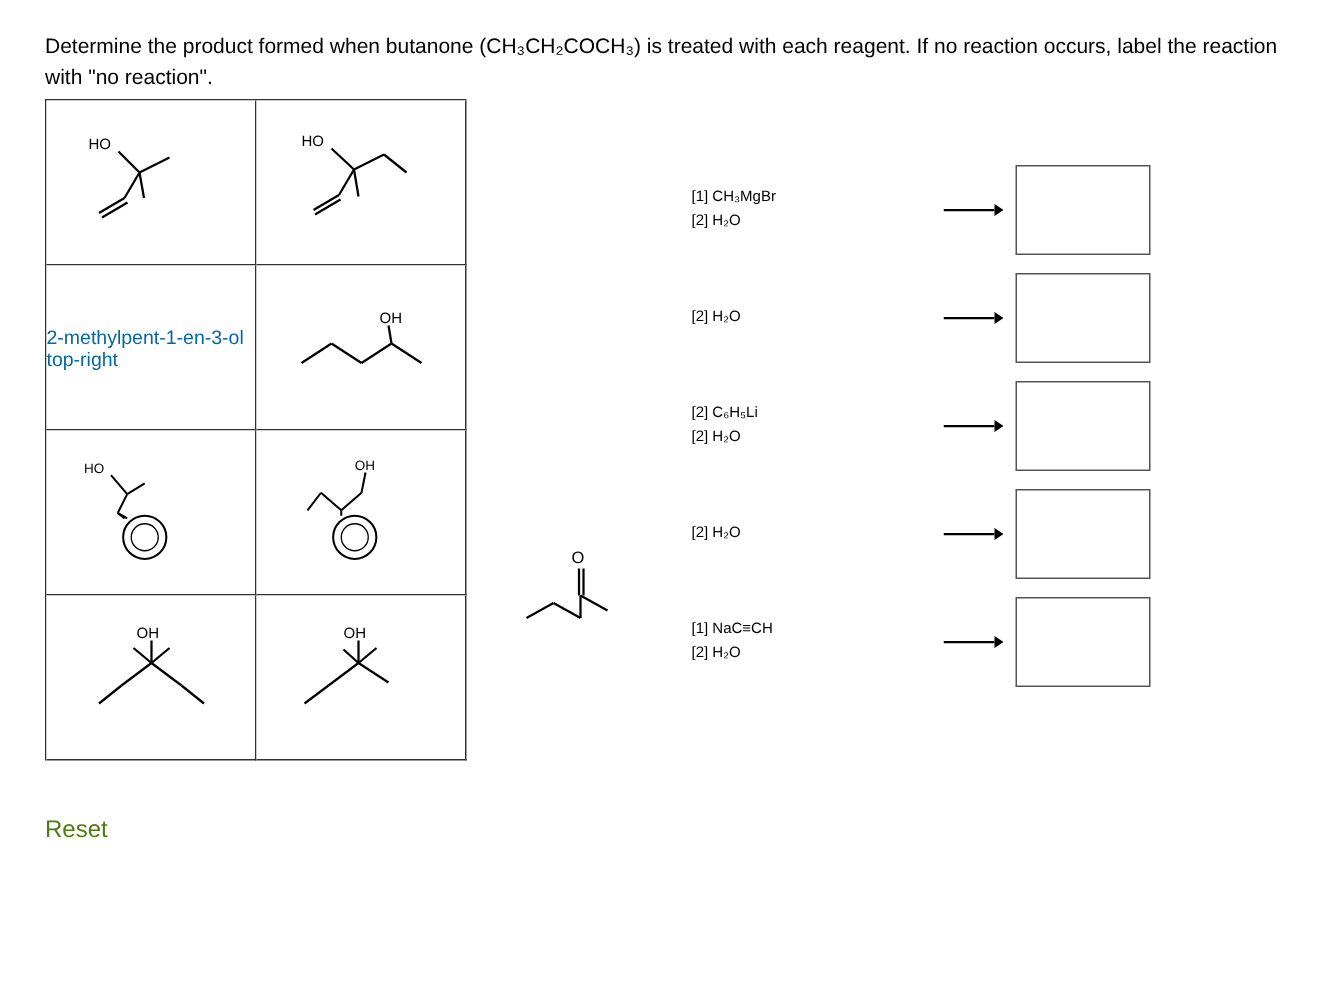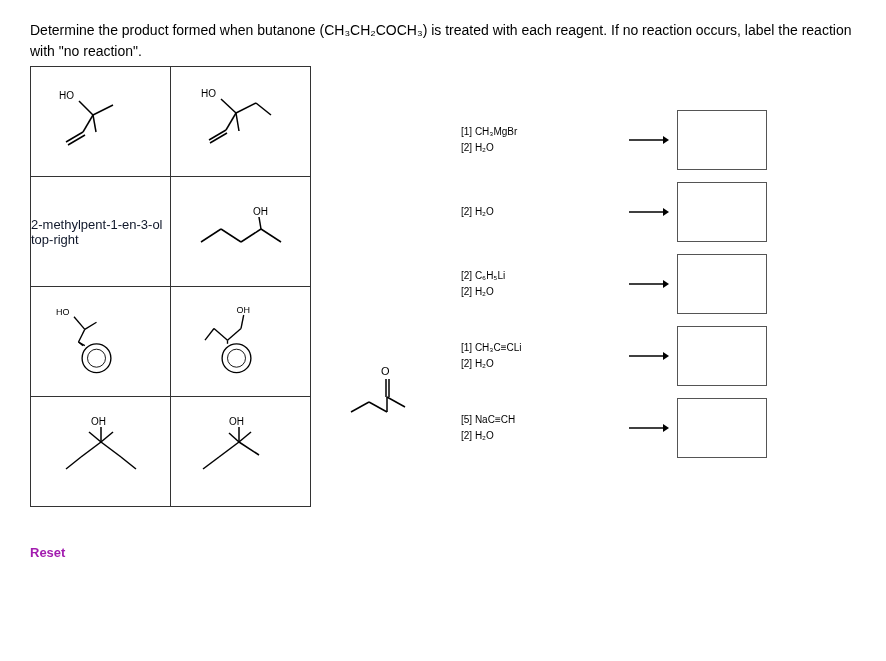--- a/index.html
+++ b/index.html
@@ -93,26 +93,26 @@
       height: 16px;
     }
     .answer-box {
       width: 90px;
       height: 60px;
       border: 1px solid #555;
       background: #fff;
     }
     .reset-btn {
       margin-top: 20px;
-      font-size: 13px;
-      font-weight: bold;
+      font-size: 16px;
+      font-weight: normal;
       background: none;
       border: none;
       cursor: pointer;
-      color: #a21caf;
+      color: #4d7c0f;
       text-decoration: none;
       padding: 0;
     }
   </style>
 </head>
 <body>
 
 <div class="question-text">Determine the product formed when butanone (CH₃CH₂COCH₃) is treated with each reagent.  If no reaction occurs, label the reaction with "no reaction".</div>
 
 <div class="main-layout">
@@ -143,21 +143,21 @@
           <line x1="55" y1="36" x2="75" y2="26" stroke="#000" stroke-width="1.5"></line>
           <line x1="75" y1="26" x2="90" y2="38" stroke="#000" stroke-width="1.5"></line>
           <line x1="55" y1="36" x2="45" y2="53" stroke="#000" stroke-width="1.5"></line>
           <line x1="45" y1="53" x2="28" y2="63" stroke="#000" stroke-width="1.5"></line>
           <line x1="46" y1="56" x2="29" y2="66" stroke="#000" stroke-width="1.5"></line>
           <line x1="55" y1="36" x2="58" y2="54" stroke="#000" stroke-width="1.5"></line>
         </svg>
       </div>
 
       <div class="mol-cell">
-        <span class="no-reaction-text" style="color:#0f172a;font-size:13px;">2-methylpent-1-en-3-ol top-right</span>
+        <span class="no-reaction-text" style="color:#0369a1;font-size:13px;">2-methylpent-1-en-3-ol top-right</span>
       </div>
       <div class="mol-cell">
         <svg viewBox="0 0 120 90">
           <text x="72" y="28" font-size="10" font-family="Arial">OH</text>
 
           <line x1="20" y1="55" x2="40" y2="42" stroke="#000" stroke-width="1.5"></line>
           <line x1="40" y1="42" x2="60" y2="55" stroke="#000" stroke-width="1.5"></line>
           <line x1="60" y1="55" x2="80" y2="42" stroke="#000" stroke-width="1.5"></line>
           <line x1="80" y1="42" x2="100" y2="55" stroke="#000" stroke-width="1.5"></line>
 
@@ -277,35 +277,34 @@
         <svg class="arrow" viewBox="0 0 40 16">
           <line x1="0" y1="8" x2="34" y2="8" stroke="#000" stroke-width="1.5"></line>
           <polygon points="34,4 40,8 34,12" fill="#000"></polygon>
         </svg>
       </div>
       <div class="answer-box"></div>
     </div>
 
     <div class="reaction-row">
       <div class="reagents">
-        <span>[1] CH₃C≡CLi</span>
-        <span>[2] H₂O</span>
-      </div>
-      <div class="arrow-container">
-        <svg class="arrow" viewBox="0 0 40 16">
-          <line x1="0" y1="8" x2="34" y2="8" stroke="#000" stroke-width="1.5"></line>
-          <polygon points="34,4 40,8 34,12" fill="#000"></polygon>
-        </svg>
-      </div>
-      <div class="answer-box"></div>
-    </div>
-
-    <div class="reaction-row">
-      <div class="reagents">
-        <span>[5] NaC≡CH</span>
+        <span>[2] H₂O</span>
+      </div>
+      <div class="arrow-container">
+        <svg class="arrow" viewBox="0 0 40 16">
+          <line x1="0" y1="8" x2="34" y2="8" stroke="#000" stroke-width="1.5"></line>
+          <polygon points="34,4 40,8 34,12" fill="#000"></polygon>
+        </svg>
+      </div>
+      <div class="answer-box"></div>
+    </div>
+
+    <div class="reaction-row">
+      <div class="reagents">
+        <span>[1] NaC≡CH</span>
         <span>[2] H₂O</span>
       </div>
       <div class="arrow-container">
         <svg class="arrow" viewBox="0 0 40 16">
           <line x1="0" y1="8" x2="34" y2="8" stroke="#000" stroke-width="1.5"></line>
           <polygon points="34,4 40,8 34,12" fill="#000"></polygon>
         </svg>
       </div>
       <div class="answer-box"></div>
     </div>

